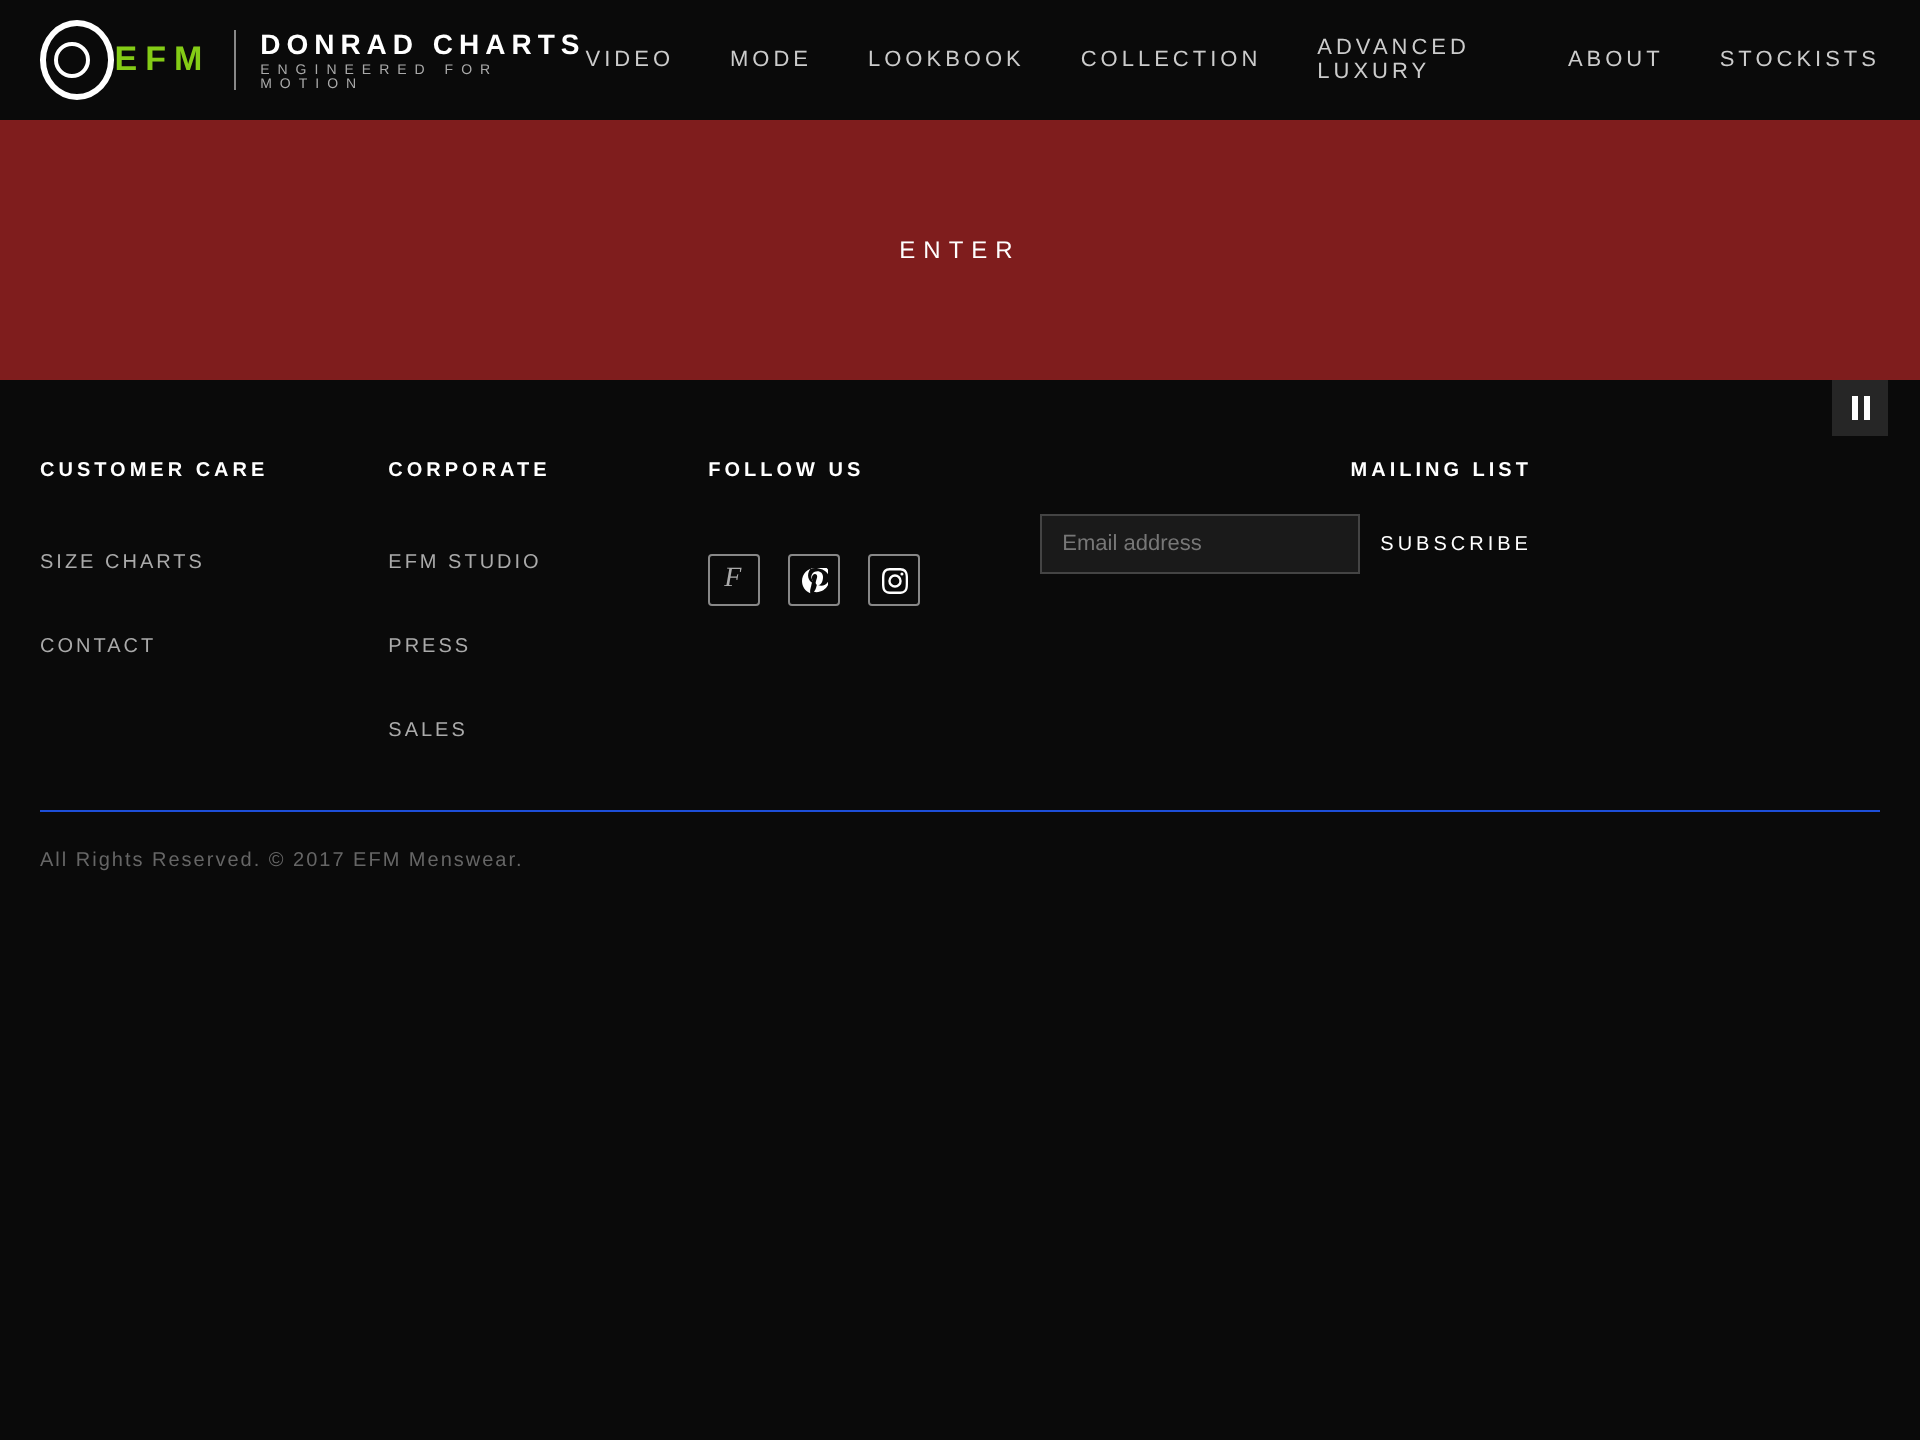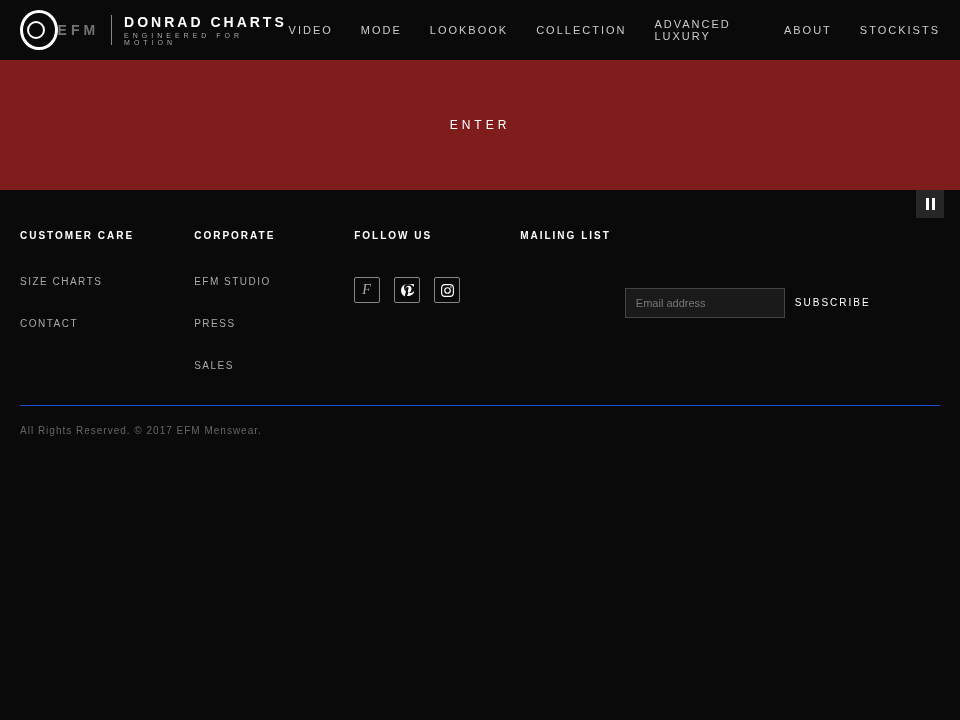--- a/index.html
+++ b/index.html
@@ -203,23 +203,24 @@
       align-items: center;
       justify-content: center;
       color: #ffffff;
       font-size: 13px;
       cursor: pointer;
       text-decoration: none;
     }
 
     .mailing-col {
       display: flex;
-      flex-direction: row;
-      gap: 14px;
+      flex-direction: column;
+      gap: 4px;
       min-width: 200px;
+      align-items: flex-end;
     }
 
     .mailing-col .footer-col-title {
       margin-bottom: 12px;
     }
 
     .email-row {
       display: flex;
       align-items: center;
       gap: 10px;
@@ -261,21 +262,21 @@
       color: #666666;
       letter-spacing: 1px;
     }
   </style>
 </head>
 <body>
 
 <header>
   <div class="logo-wrap">
     <div class="logo-circle"></div>
-    <span style="font-size:14px;font-weight:bold;letter-spacing:4px;color:#737373;margin-left:0;">EFM</span>
+    <span style="font-size:17px;font-weight:bold;letter-spacing:4px;color:#84cc16;margin-left:0;">EFM</span>
     <span class="logo-divider"></span>
     <span class="logo-brand">
       <span class="logo-brand-name">DONRAD CHARTS</span>
       <span class="logo-brand-sub">ENGINEERED FOR MOTION</span>
     </span>
   </div>
 
   <nav class="main-nav">
     <a href="#">VIDEO</a>
     <a href="#">MODE</a>

